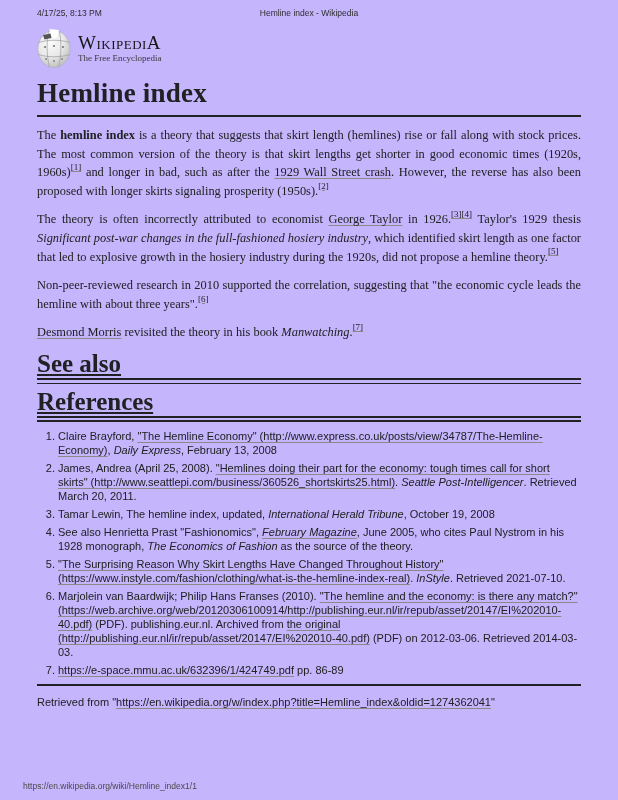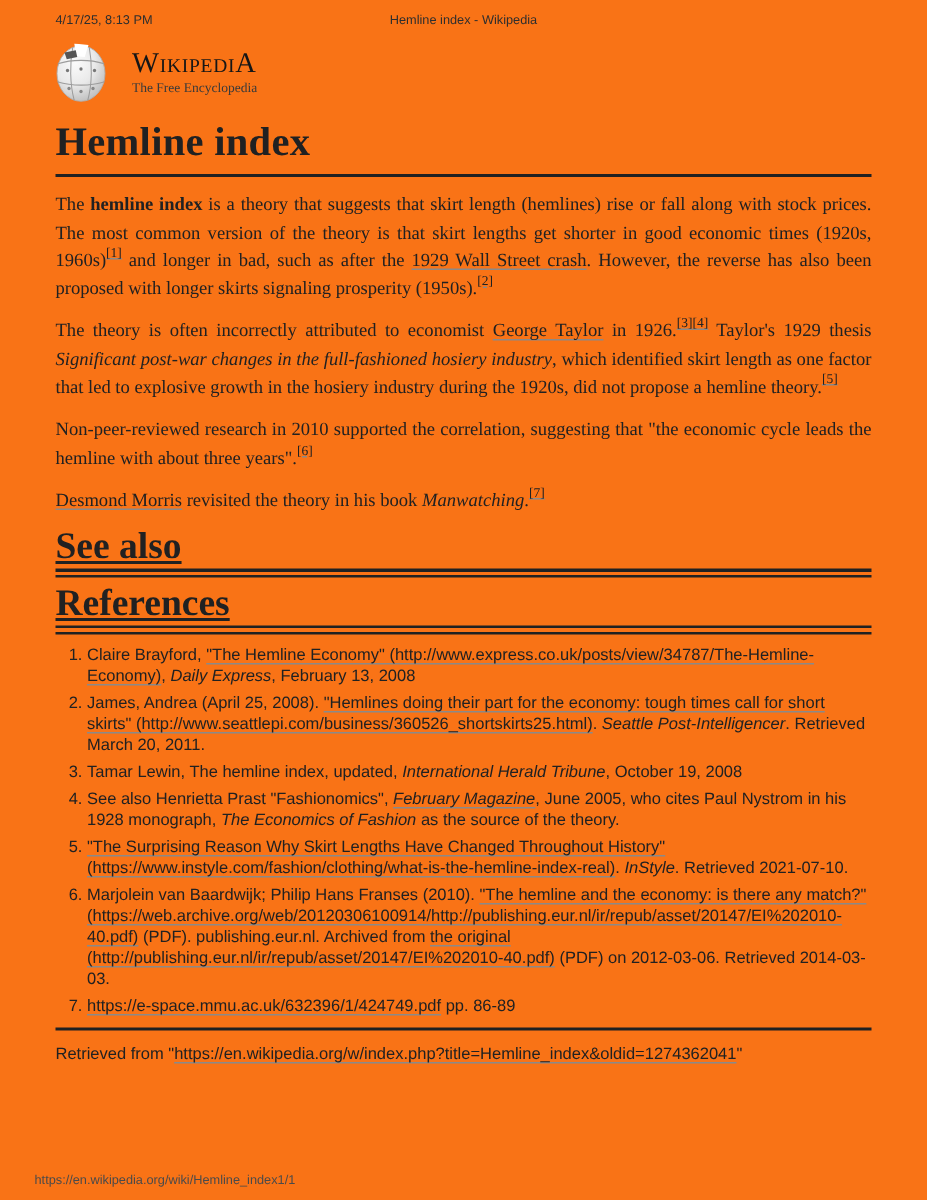--- a/index.html
+++ b/index.html
@@ -1,29 +1,29 @@
 <!DOCTYPE html>
 <html><head>
 <meta charset="utf-8">
 <style>
   html,body{margin:0;padding:0;background:#ffffff;}
-  .page{position:relative;width:618px;height:800px;background:#f97316;overflow:hidden;
+  .page{position:relative;width:618px;height:800px;background:#c4b5fd;overflow:hidden;
         color:#202122;font-family:"Liberation Serif",serif;}
   
   .print-header{position:absolute;top:8px;left:37px;right:37px;height:12px;
     font-family:"Liberation Sans",sans-serif;font-size:8.5px;color:#2e2e2e;}
   .print-header .ph-left{position:absolute;left:0;top:0;}
   .print-header .ph-center{position:absolute;left:0;right:0;top:0;text-align:center;}
   .print-footer{position:absolute;bottom:9px;left:23px;right:23px;
     font-family:"Liberation Sans",sans-serif;font-size:8.5px;color:#4a4a4a;
     display:flex;}
   
   .content{position:absolute;top:27px;left:37px;width:544px;}
   
-  .logo-row{display:flex;align-items:flex-start;gap:17px;margin:2px 0 0 0;}
+  .logo-row{display:flex;align-items:flex-start;gap:7px;margin:2px 0 0 0;}
   .logo-text{padding-top:5px;}
   .wordmark{font-variant:small-caps;font-size:19px;letter-spacing:0.5px;color:#161616;line-height:18px;}
   .tagline{font-size:9px;color:#3a3a3a;margin-top:1px;}
   
   h1.title{font-size:27px;line-height:30px;font-weight:700;margin:5px 0 7px 0;letter-spacing:0.2px;}
   .title-rule{height:2px;background:#202122;margin:0 0 9px 0;}
   
   .body-text p{font-size:12.4px;line-height:18.6px;margin:0 0 10px 0;text-align:justify;}
   .seg-bold{font-weight:700;}
   .seg-italic{font-style:italic;}

